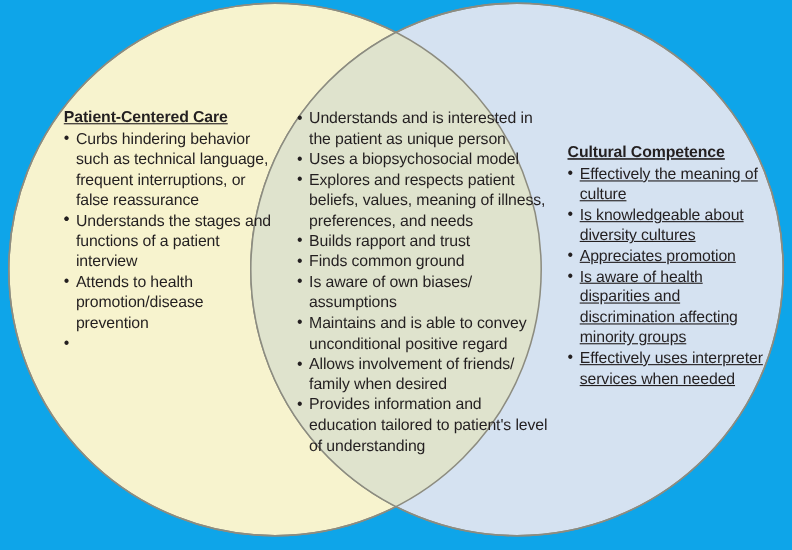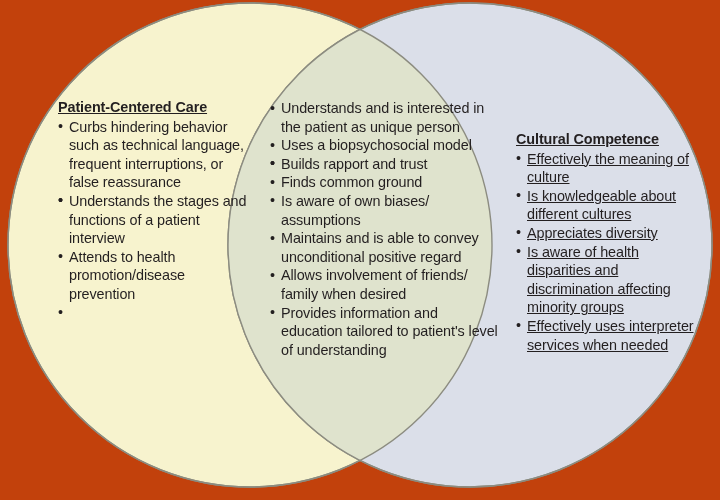--- a/index.html
+++ b/index.html
@@ -11,21 +11,21 @@
   body {
     width: 720px;
     height: 500px;
     overflow: hidden;
     font-family: "Liberation Sans", sans-serif;
   }
   #diagram {
     position: relative;
     width: 720px;
     height: 500px;
-    background: #c2410c;
+    background: #0ea5e9;
   }
   #venn-svg {
     position: absolute;
     left: 0;
     top: 0;
     width: 720px;
     height: 500px;
   }
   .text-layer {
     position: absolute;
@@ -100,35 +100,35 @@
         <li><span class="bullet">•</span><span>Understands the stages and functions of a patient interview</span></li>
         <li><span class="bullet">•</span><span>Attends to health promotion/disease prevention</span></li>
         <li><span class="bullet">•</span></li>
       </ul>
     </div>
 
     <div class="block" id="block-mid">
       <ul>
         <li><span class="bullet">•</span><span>Understands and is interested in the patient as unique person</span></li>
         <li><span class="bullet">•</span><span>Uses a biopsychosocial model</span></li>
-        <li><span class="bullet">•</span></li>
+        <li><span class="bullet">•</span><span>Explores and respects patient beliefs, values, meaning of illness, preferences, and needs</span></li>
         <li><span class="bullet">•</span><span>Builds rapport and trust</span></li>
         <li><span class="bullet">•</span><span>Finds common ground</span></li>
         <li><span class="bullet">•</span><span>Is aware of own biases/ assumptions</span></li>
         <li><span class="bullet">•</span><span>Maintains and is able to convey unconditional positive regard</span></li>
         <li><span class="bullet">•</span><span>Allows involvement of friends/ family when desired</span></li>
         <li><span class="bullet">•</span><span>Provides information and education tailored to patient's level of understanding</span></li>
       </ul>
     </div>
 
     <div class="block" id="block-right">
       <span class="heading">Cultural Competence</span>
       <ul>
         <li><span class="bullet">•</span><span>Effectively the meaning of culture</span></li>
-        <li><span class="bullet">•</span><span>Is knowledgeable about different cultures</span></li>
-        <li><span class="bullet">•</span><span>Appreciates diversity</span></li>
+        <li><span class="bullet">•</span><span>Is knowledgeable about diversity cultures</span></li>
+        <li><span class="bullet">•</span><span>Appreciates promotion</span></li>
         <li><span class="bullet">•</span><span>Is aware of health disparities and discrimination affecting minority groups</span></li>
         <li><span class="bullet">•</span><span>Effectively uses interpreter services when needed</span></li>
       </ul>
     </div>
 
   </div>
 </div>
 
 </body></html>

